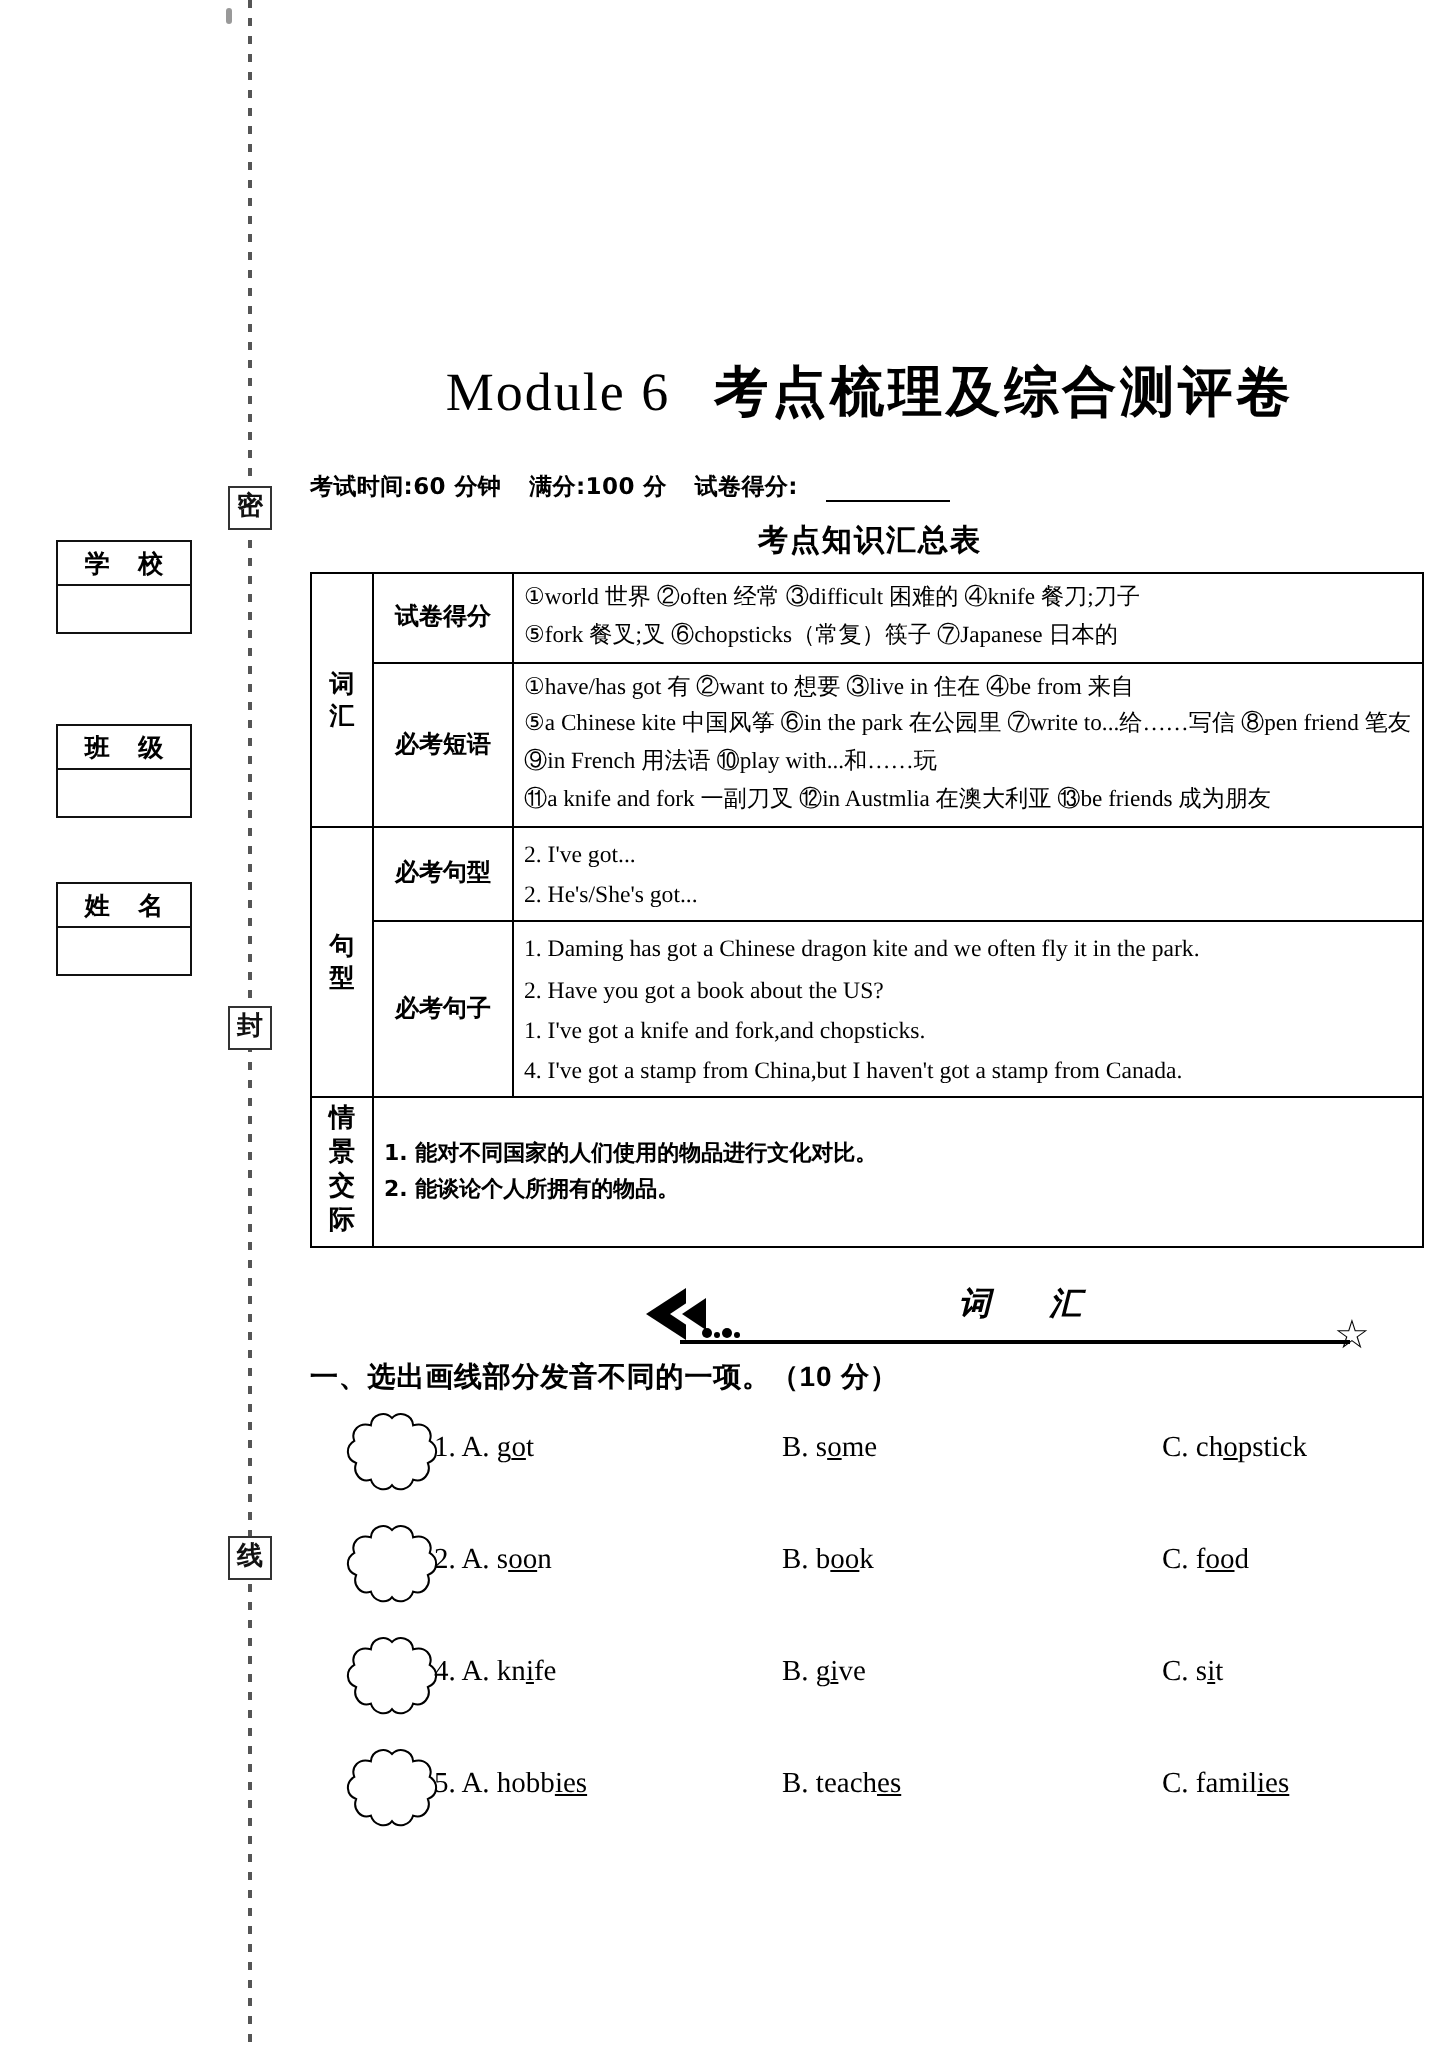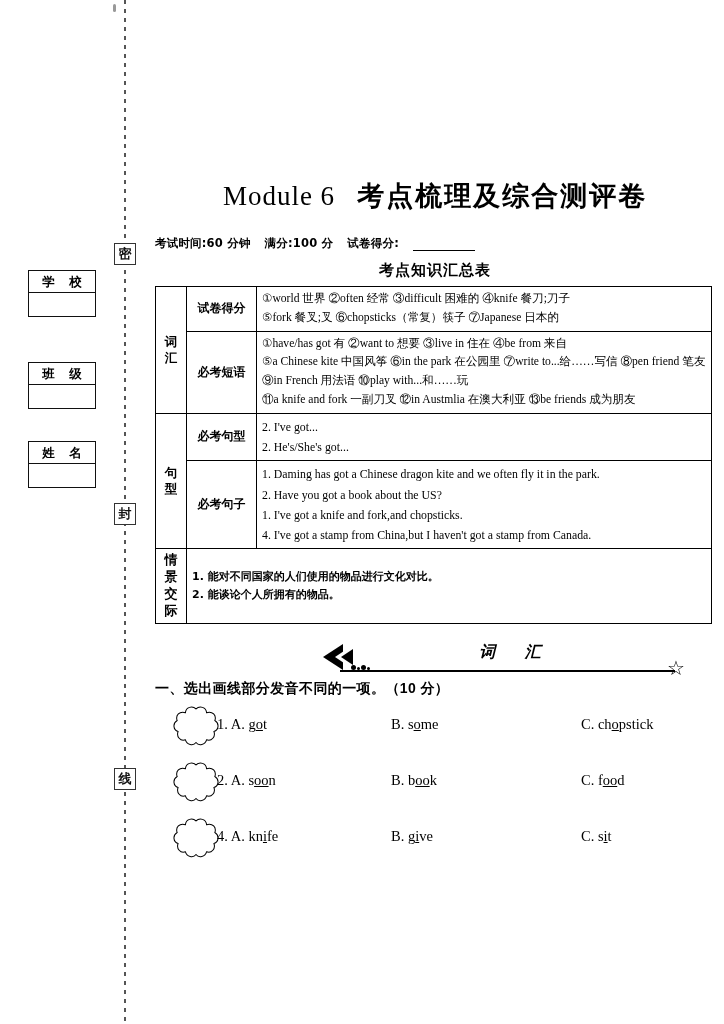--- a/index.html
+++ b/index.html
@@ -421,15 +421,25 @@
       <svg class="flower" viewBox="0 0 100 86">
         <path d="M50 6 C58 -2 72 2 73 14 C86 10 95 20 91 31 C101 37 100 51 89 55
                  C93 66 84 77 73 73 C70 84 56 87 50 79 C44 87 30 84 27 73
                  C16 77 7 66 11 55 C0 51 -1 37 9 31 C5 20 14 10 27 14 C28 2 42 -2 50 6 Z" fill="#ffffff" stroke="#000000" stroke-width="2.2"></path>
       </svg>
       <span class="q-num"><span>4.</span> <span>A. kn</span><span class="u">i</span><span>fe</span></span>
       <span class="opt-b"><span>B. g</span><span class="u">i</span><span>ve</span></span>
       <span class="opt-c"><span>C. s</span><span class="u">i</span><span>t</span></span>
     </div>
 
+    <div class="q-row">
+      <svg class="flower" viewBox="0 0 100 86">
+        <path d="M50 6 C58 -2 72 2 73 14 C86 10 95 20 91 31 C101 37 100 51 89 55
+                 C93 66 84 77 73 73 C70 84 56 87 50 79 C44 87 30 84 27 73
+                 C16 77 7 66 11 55 C0 51 -1 37 9 31 C5 20 14 10 27 14 C28 2 42 -2 50 6 Z" fill="#ffffff" stroke="#000000" stroke-width="2.2"></path>
+      </svg>
+      <span class="q-num"><span>5.</span> <span>A. hobb</span><span class="u">ies</span><span></span></span>
+      <span class="opt-b"><span>B. teach</span><span class="u">es</span><span></span></span>
+      <span class="opt-c"><span>C. famil</span><span class="u">ies</span><span></span></span>
+    </div>
 
   </div>
 </div>
 
 </body></html>

